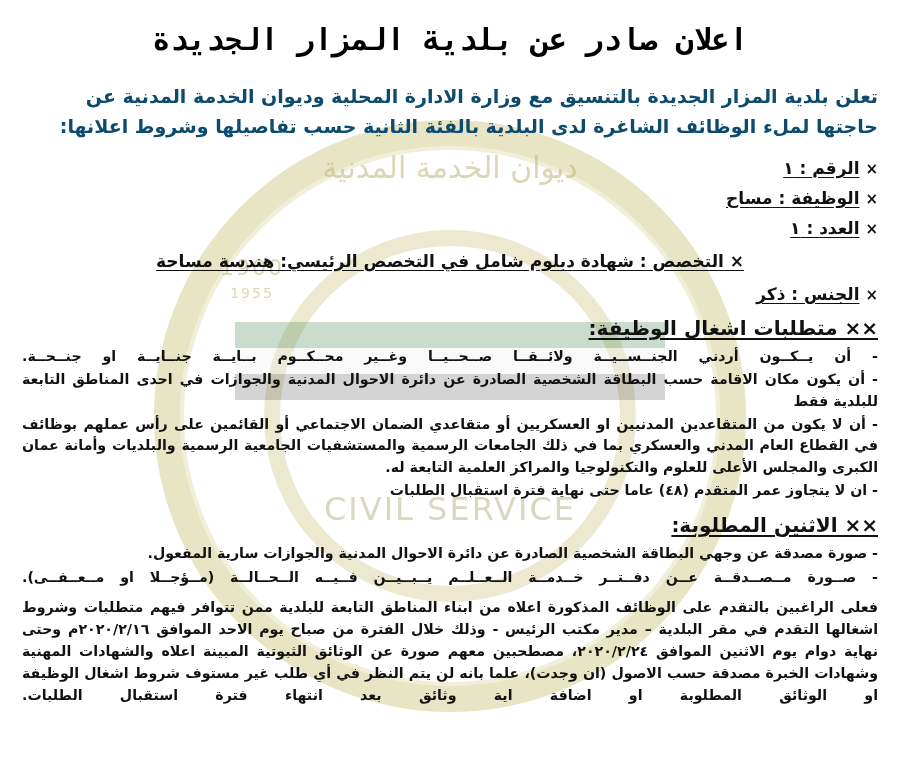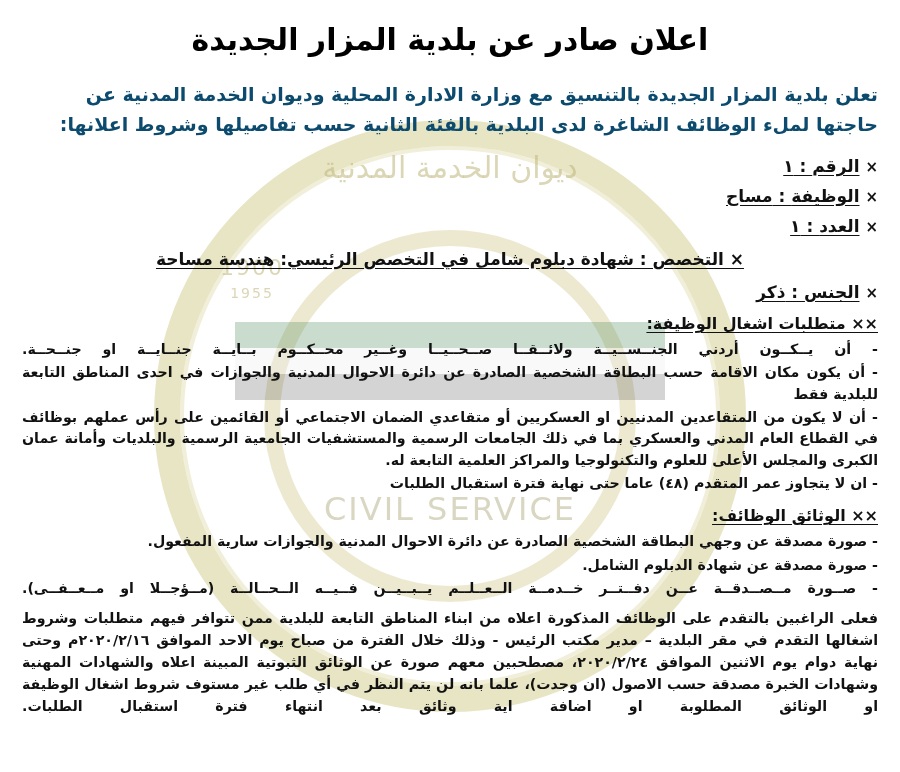--- a/index.html
+++ b/index.html
@@ -74,20 +74,21 @@
     box-sizing: border-box;
   }
 
   h1.title {
     margin: 8px 0 22px 0;
     text-align: center;
     font-size: 30px;
     font-weight: bold;
     color: #000;
     letter-spacing: 0px;
+    font-family: Liberation Mono, monospace;
   }
 
   .intro {
     font-size: 19px;
     font-weight: bold;
     line-height: 1.6;
     text-align: right;
     margin: 0 0 16px 0;
     color: #0c4a6e;
   }
@@ -112,21 +113,21 @@
   .spec-block {
     font-size: 17px;
     font-weight: bold;
     line-height: 1.55;
     text-align: center;
     margin: 0 0 10px 0;
   }
   .spec-block .u { text-decoration: underline; text-underline-offset: 3px; }
 
   .section-head {
-    font-size: 16px;
+    font-size: 20px;
     font-weight: bold;
     text-decoration: underline;
     text-underline-offset: 3px;
     margin: 12px 0 6px 0;
     text-align: right;
   }
 
   ul.cond {
     list-style: none;
     margin: 0;
@@ -198,22 +199,21 @@
   </div>
 
   <div class="section-head">×× متطلبات اشغال الوظيفة:</div>
   <ul class="cond">
     <li class="just">- أن يــكــون أردني الجنــســيــة ولائــقــا صــحــيــا وغــير محــكــوم بــايــة جنــايــة او جنــحــة.</li>
     <li>- أن يكون مكان الاقامة حسب البطاقة الشخصية الصادرة عن دائرة الاحوال المدنية والجوازات في احدى المناطق التابعة للبلدية فقط</li>
     <li>- أن لا يكون من المتقاعدين المدنيين او العسكريين أو متقاعدي الضمان الاجتماعي أو القائمين على رأس عملهم بوظائف في القطاع العام المدني والعسكري بما في ذلك الجامعات الرسمية والمستشفيات الجامعية الرسمية والبلديات وأمانة عمان الكبرى والمجلس الأعلى للعلوم والتكنولوجيا والمراكز العلمية التابعة له.</li>
     <li>- ان لا يتجاوز عمر المتقدم (٤٨) عاما حتى نهاية فترة استقبال الطلبات</li>
   </ul>
 
-  <div class="section-head">×× الوثائق الوظائف:</div>
+  <div class="section-head">×× الاثنين المطلوبة:</div>
   <ul class="cond">
     <li>- صورة مصدقة عن وجهي البطاقة الشخصية الصادرة عن دائرة الاحوال المدنية والجوازات سارية المفعول.</li>
-    <li>- صورة مصدقة عن شهادة الدبلوم الشامل.</li>
     <li class="just">- صــورة مــصــدقــة عــن دفــتــر خــدمــة الــعــلــم يــبــيــن فــيــه الــحــالــة (مــؤجــلا او مــعــفــى).</li>
   </ul>
 
   <p class="para justify-all">فعلى الراغبين بالتقدم على الوظائف المذكورة اعلاه من ابناء المناطق التابعة للبلدية ممن تتوافر فيهم متطلبات وشروط اشغالها التقدم في مقر البلدية – مدير مكتب الرئيس - وذلك خلال الفترة من صباح يوم الاحد الموافق ٢٠٢٠/٢/١٦م وحتى نهاية دوام يوم الاثنين الموافق ٢٠٢٠/٢/٢٤، مصطحبين معهم صورة عن الوثائق الثبوتية المبينة اعلاه والشهادات المهنية وشهادات الخبرة مصدقة حسب الاصول (ان وجدت)، علما بانه لن يتم النظر في أي طلب غير مستوف شروط اشغال الوظيفة او الوثائق المطلوبة او اضافة اية وثائق بعد انتهاء فترة استقبال الطلبات.</p>
 
 </div>
 
 </body></html>

